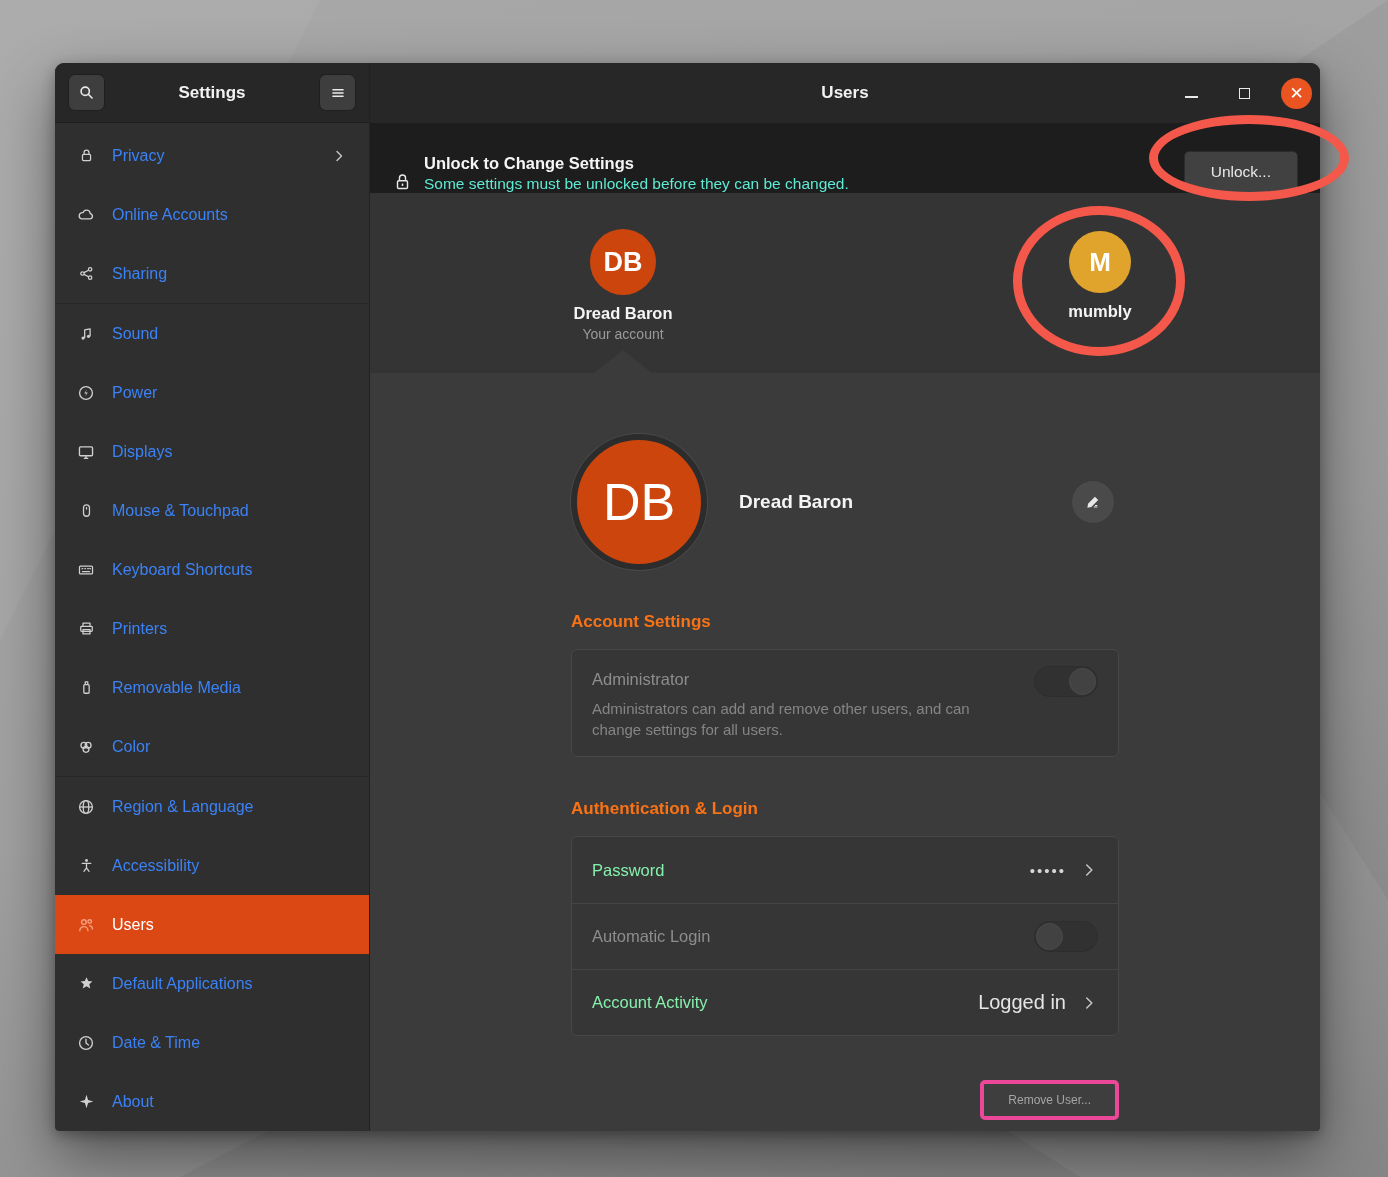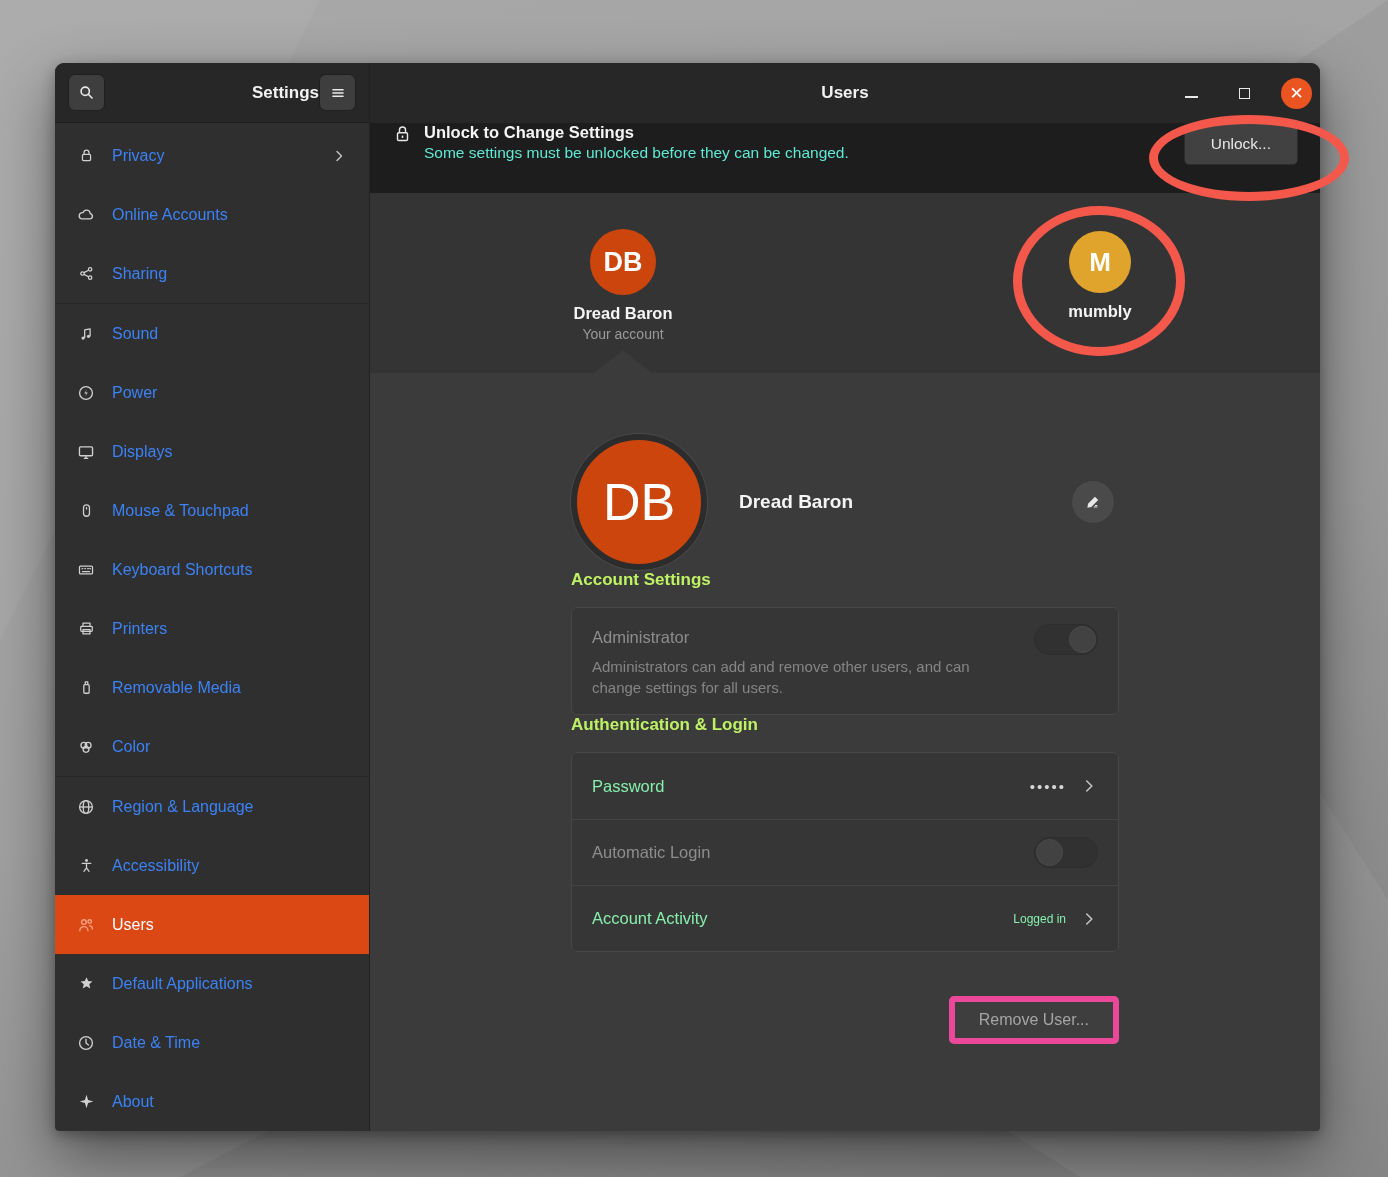--- a/index.html
+++ b/index.html
@@ -21,21 +21,21 @@
     border-radius:9px 9px 4px 4px; overflow:hidden; display:flex;
     box-shadow:0 24px 60px rgba(0,0,0,.45),0 4px 14px rgba(0,0,0,.3); }
 
   
   .sidebar { width:315px; height:100%; background:#2f2f2f; display:flex; flex-direction:column;
     border-right:1px solid #222; }
   .side-header { height:60px; background:#272727; border-bottom:1px solid #1f1f1f;
     display:flex; align-items:center; padding:0 13px; flex:0 0 auto; }
   .hdr-btn { width:37px; height:37px; border:1px solid #1f1f1f; border-radius:7px; background:#3e3e3e;
     display:flex; align-items:center; justify-content:center; cursor:pointer; }
-  .side-title { flex:1; text-align:right; color:#f2f2f2; font-weight:bold; font-size:17px; }
+  .side-title { flex:1; text-align:center; color:#f2f2f2; font-weight:bold; font-size:17px; }
   .side-list { flex:1; padding-top:3px; }
   .side-item { height:59px; display:flex; align-items:center; padding:0 22px; cursor:pointer; }
   .side-item .sicon { width:18px; height:18px; margin-right:17px; display:flex; align-items:center; justify-content:center; }
   .side-item .slabel { color:#3b82f6; font-size:16px; flex:1; }
   .side-item.selected { background:#dc4814; }
   .side-item.selected .slabel { color:#ffffff; }
   .side-sep { height:1px; background:#272727; margin:0; }
   .chev-side { margin-left:auto; display:flex; }
 
   
@@ -43,21 +43,21 @@
   .titlebar { height:60px; background:#272727; display:flex; align-items:center; position:relative; flex:0 0 auto; }
   .tb-title { position:absolute; left:0; right:0; text-align:center; color:#f2f2f2; font-weight:bold; font-size:17px; }
   .win-controls { margin-left:auto; display:flex; align-items:center; gap:21px; padding-right:8px; z-index:2; }
   .wc-btn { width:32px; height:32px; display:flex; align-items:center; justify-content:center; cursor:pointer; }
   .wc-min { width:13px; height:2px; background:#e8e8e8; margin-top:8px; }
   .wc-max { width:11px; height:11px; border:1.6px solid #e8e8e8; }
   .wc-close { width:31px; height:31px; border-radius:50%; background:#e95420; color:#fff;
     display:flex; align-items:center; justify-content:center; font-size:17px; font-weight:bold; line-height:1; }
 
   
-  .banner { height:70px; background:#1d1d1d; display:flex; align-items:flex-start; padding:0 22px; flex:0 0 auto; }
+  .banner { height:70px; background:#1d1d1d; display:flex; align-items:flex-end; padding:0 22px; flex:0 0 auto; }
   .banner-texts { margin-left:11px; }
   .banner-title { color:#f5f5f5; font-weight:bold; font-size:16.5px; }
   .banner-sub { color:#5eead4; font-size:15.5px; margin-top:2px; }
   .unlock-btn { margin-left:auto; background:#414141; border:1px solid #2c2c2c; border-radius:5px;
     color:#e9e9e9; font-size:15.5px; padding:11px 26px; cursor:pointer; }
 
   
   .carousel { height:180px; background:#343434; position:relative; flex:0 0 auto; }
   .car-user { position:absolute; top:36px; display:flex; flex-direction:column; align-items:center; cursor:pointer; }
   .car-user-db { left:185px; width:136px; }
@@ -76,45 +76,45 @@
   .detail-col { width:548px; margin:0 auto; }
   .profile-row { margin-top:61px; display:flex; align-items:center; position:relative; height:136px; }
   .big-avatar { width:136px; height:136px; border-radius:50%; background:#cb450c;
     border:6px solid #2c2c2c; box-shadow:0 0 0 1px #4a4a4a;
     display:flex; align-items:center; justify-content:center; color:#fff; font-size:52px; font-weight:300;
     font-family:"Liberation Sans","DejaVu Sans",sans-serif; }
   .profile-name { color:#f5f5f5; font-weight:bold; font-size:19px; margin-left:32px; }
   .edit-btn { position:absolute; right:4px; top:46px; width:44px; height:44px; border-radius:50%;
     background:#4a4a4a; border:1px solid #3a3a3a; display:flex; align-items:center; justify-content:center; cursor:pointer; }
 
-  .section-heading { color:#bef264; font-weight:bold; font-size:17px; }
+  .section-heading { color:#f97316; font-weight:bold; font-size:17px; margin-top:42px; }
   .card { margin-top:17px; background:#363636; border:1px solid #474747; border-radius:6px; }
 
   .admin-card { position:relative; padding:20px 20px 16px 20px; }
   .admin-label { color:#8d8d8d; font-size:16.5px; }
   .admin-desc { color:#858585; font-size:15px; line-height:21px; margin-top:9px; max-width:420px; }
 
   .switch { position:relative; width:64px; height:31px; border-radius:16px; background:#2e2e2e;
     border:1px solid #262626; cursor:pointer; flex:0 0 auto; }
   .switch .knob { position:absolute; top:1px; left:1px; width:27px; height:27px; border-radius:50%;
     background:#4d4d4d; border:1px solid #5c5c5c; }
   .switch.on .knob { left:auto; right:1px; }
   .switch.dim { opacity:.55; }
   .admin-switch { position:absolute; right:20px; top:16px; }
 
   .auth-row { height:66px; display:flex; align-items:center; padding:0 20px; cursor:pointer; }
   .auth-row + .auth-row { border-top:1px solid #444444; }
   .row-label { font-size:16.5px; color:#86efac; flex:1; }
   .row-label.dim { color:#8d8d8d; }
   .row-value { color:#d6d6d6; font-size:15px; letter-spacing:2px; margin-right:14px; }
-  .row-value-text { color:#86efac; font-size:12px; letter-spacing:0; margin-right:14px; }
+  .row-value-text { color:#e5e5e5; font-size:20px; letter-spacing:0; margin-right:14px; }
 
   .footer-row { display:flex; justify-content:flex-end; margin-top:44px; }
-  .remove-btn { background:#3e3e3e; border:6px solid #ec4899; border-radius:5px; color:#a5a5a5;
-    font-size:16px; padding:9px 24px; cursor:pointer; }
+  .remove-btn { background:#3e3e3e; border:4px solid #ec4899; border-radius:5px; color:#a5a5a5;
+    font-size:12px; padding:9px 24px; cursor:pointer; }
 
   
   .annot { position:absolute; border:9px solid #f4584a; border-radius:50%; pointer-events:none; z-index:50; }
   .annot-unlock { left:1149px; top:115px; width:200px; height:86px; }
   .annot-user { left:1013px; top:206px; width:172px; height:150px; }
 
   svg { display:block; }
 </style>
 </head>
 <body>

